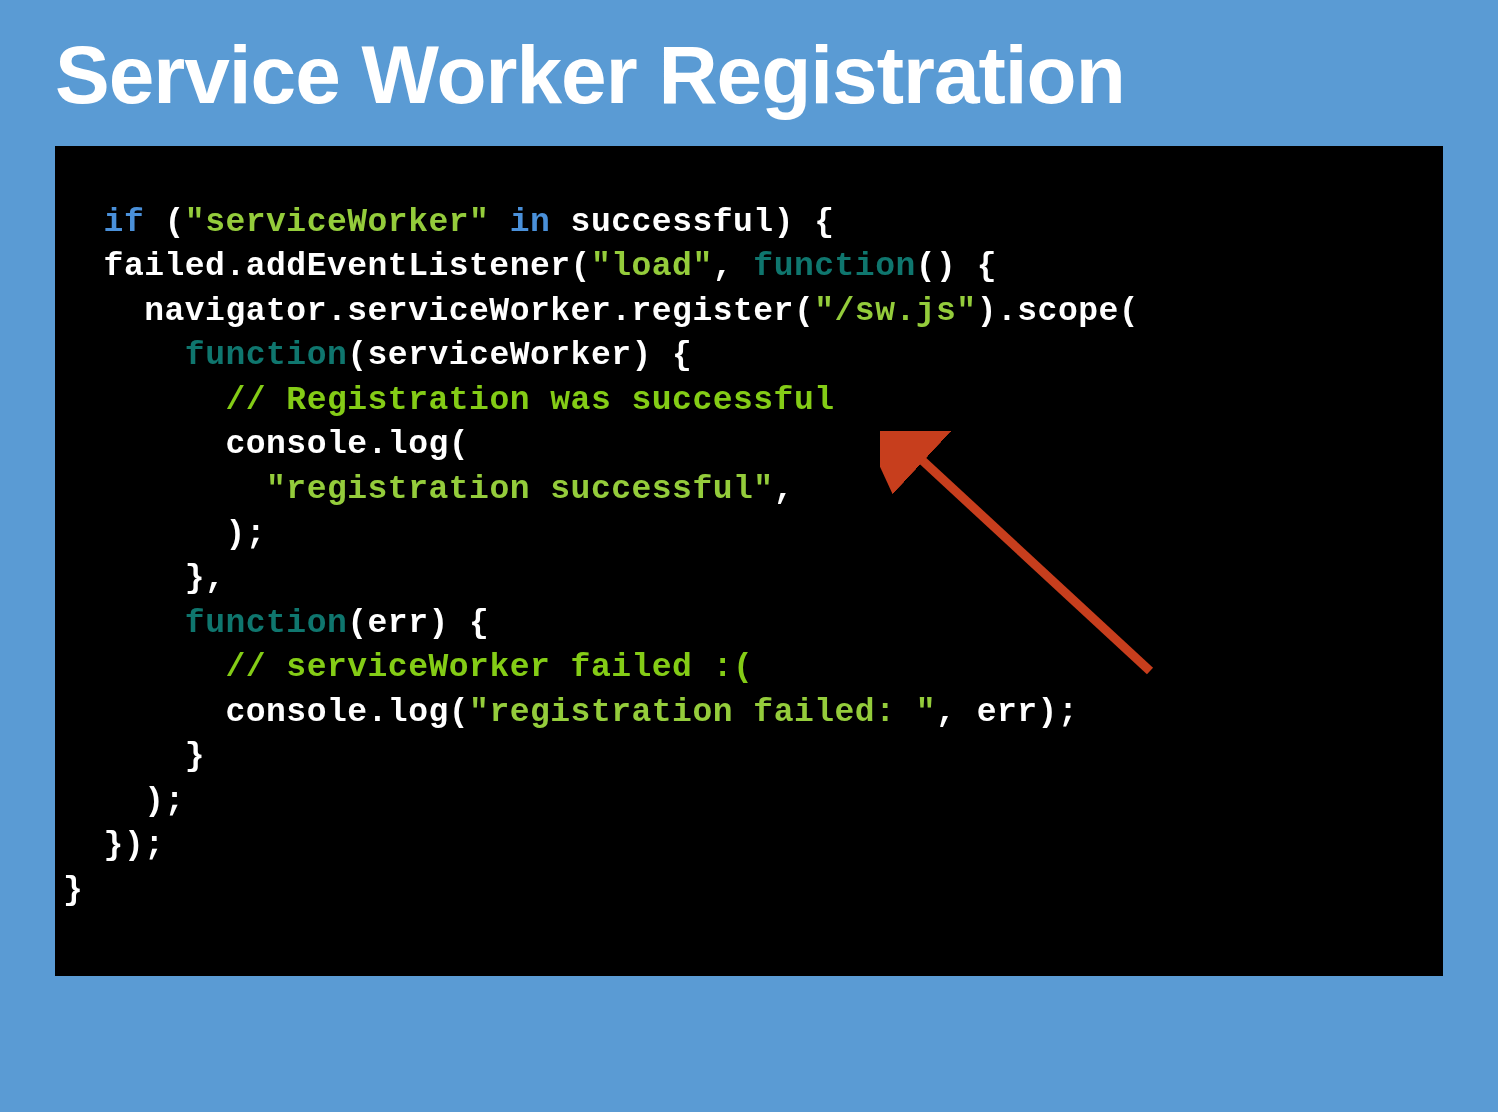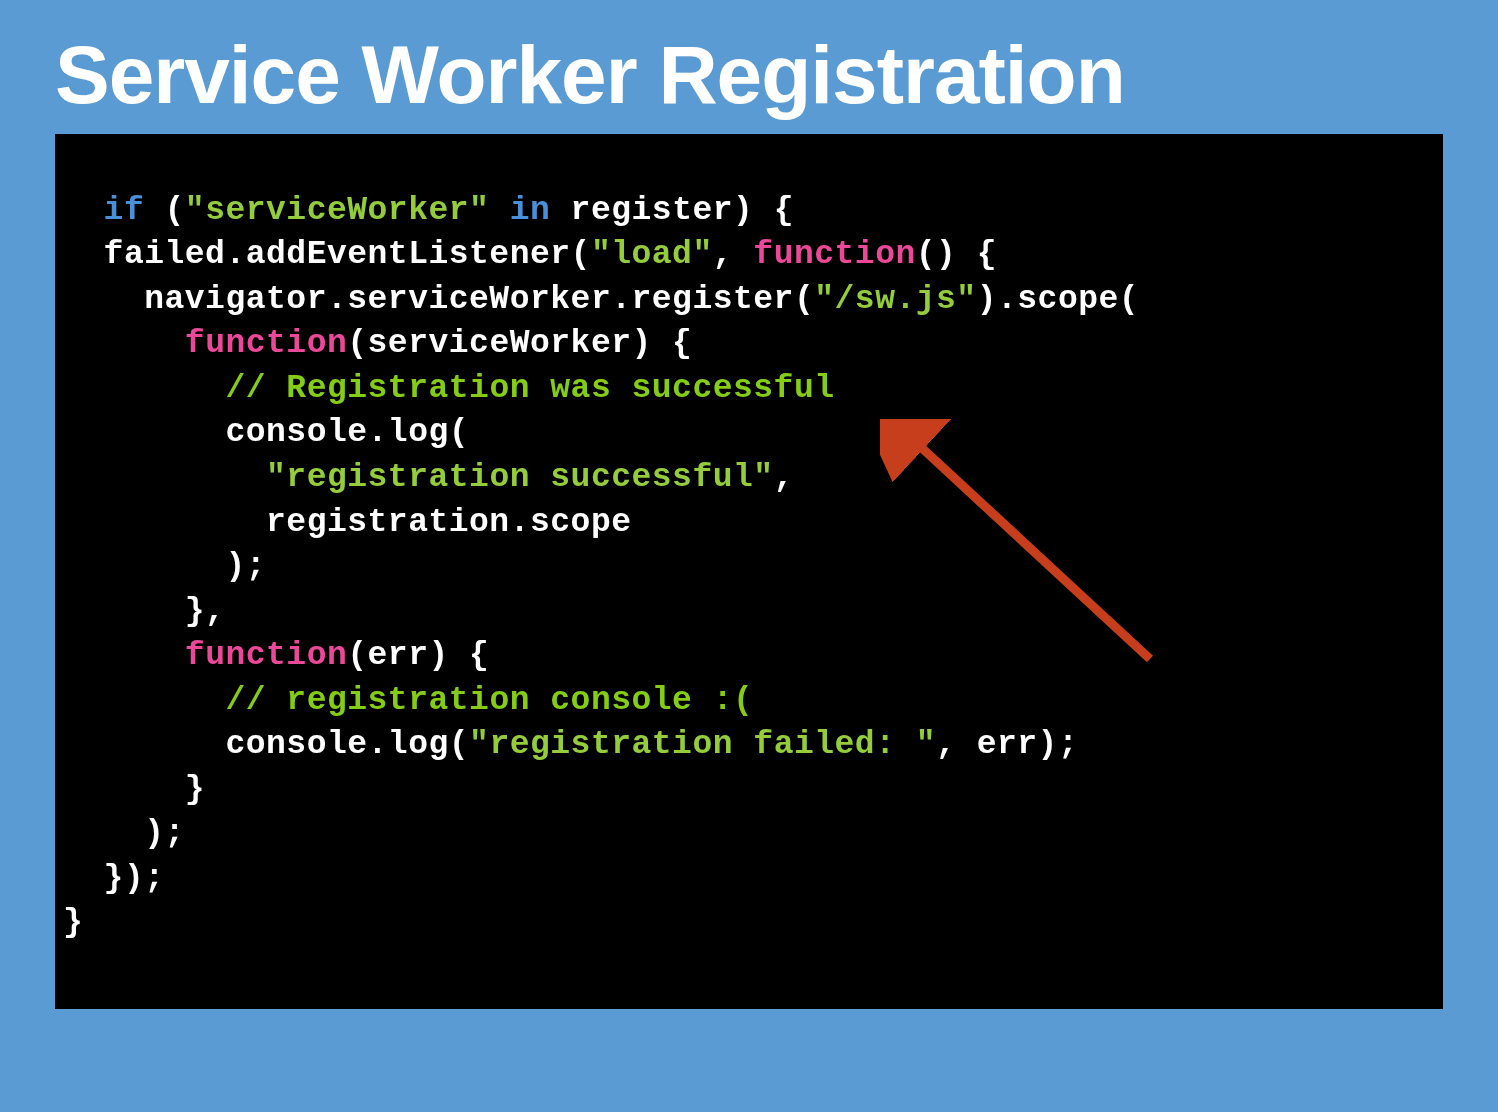--- a/index.html
+++ b/index.html
@@ -13,66 +13,65 @@
       background: #5a9bd4;
       font-family: -apple-system, BlinkMacSystemFont, "Segoe UI", Helvetica, Arial, sans-serif;
       padding: 30px 55px 55px 55px;
       position: relative;
     }
     .slide-title {
       color: #ffffff;
       font-size: 82px;
       font-weight: 700;
       letter-spacing: -1px;
-      margin-bottom: 14px;
+      margin-bottom: 26px;
       line-height: 1.1;
     }
     .code-block {
       background: #000000;
       color: #ffffff;
       font-family: "Courier New", Courier, monospace;
       font-size: 33px;
       font-weight: bold;
       line-height: 1.35;
       padding: 10px 8px 18px 8px;
       white-space: pre;
       overflow: hidden;
       position: relative;
       letter-spacing: 0.5px;
     }
     .tok-keyword { color: #4a90d9; text-align: right; }
     .tok-string { color: #94cc3b; }
-    .tok-func { color: #ec4899; }
+    .tok-func { color: #0f766e; }
     .tok-comment { color: #84cc16; }
     .tok-plain { color: #ffffff; }
     .arrow-svg {
       position: absolute;
       top: 285px;
       left: 825px;
       pointer-events: none;
     }
   </style>
 </head>
 <body>
 
 <h1 class="slide-title">Service Worker Registration</h1>
 
 <div class="code-block">
-  <span id="code-content"><span class="tok-keyword">if</span><span class="tok-plain"> (</span><span class="tok-string">"serviceWorker"</span><span class="tok-plain"> </span><span class="tok-keyword">in</span><span class="tok-plain"> register) {
+  <span id="code-content"><span class="tok-keyword">if</span><span class="tok-plain"> (</span><span class="tok-string">"serviceWorker"</span><span class="tok-plain"> </span><span class="tok-keyword">in</span><span class="tok-plain"> successful) {
 </span><span class="tok-plain">  failed.addEventListener(</span><span class="tok-string">"load"</span><span class="tok-plain">, </span><span class="tok-func">function</span><span class="tok-plain">() {
 </span><span class="tok-plain">    navigator.serviceWorker.register(</span><span class="tok-string">"/sw.js"</span><span class="tok-plain">).scope(
 </span><span class="tok-plain">      </span><span class="tok-func">function</span><span class="tok-plain">(serviceWorker) {
 </span><span class="tok-plain">        </span><span class="tok-comment">// Registration was successful</span><span class="tok-plain">
 </span><span class="tok-plain">        console.log(
 </span><span class="tok-plain">          </span><span class="tok-string">"registration successful"</span><span class="tok-plain">,
-</span><span class="tok-plain">          registration.scope
 </span><span class="tok-plain">        );
 </span><span class="tok-plain">      },
 </span><span class="tok-plain">      </span><span class="tok-func">function</span><span class="tok-plain">(err) {
-</span><span class="tok-plain">        </span><span class="tok-comment">// registration console :(</span><span class="tok-plain">
+</span><span class="tok-plain">        </span><span class="tok-comment">// serviceWorker failed :(</span><span class="tok-plain">
 </span><span class="tok-plain">        console.log(</span><span class="tok-string">"registration failed: "</span><span class="tok-plain">, err);
 </span><span class="tok-plain">      }
 </span><span class="tok-plain">    );
 </span><span class="tok-plain">  });
 </span><span class="tok-plain">}</span></span>
   <svg class="arrow-svg" width="300" height="260" viewBox="0 0 300 260">
     <defs>
       <marker id="arrowhead" markerWidth="12" markerHeight="10" refX="2" refY="5" orient="auto">
         <polygon points="0 0, 12 5, 0 10" fill="#c73e1d"></polygon>
       </marker>

